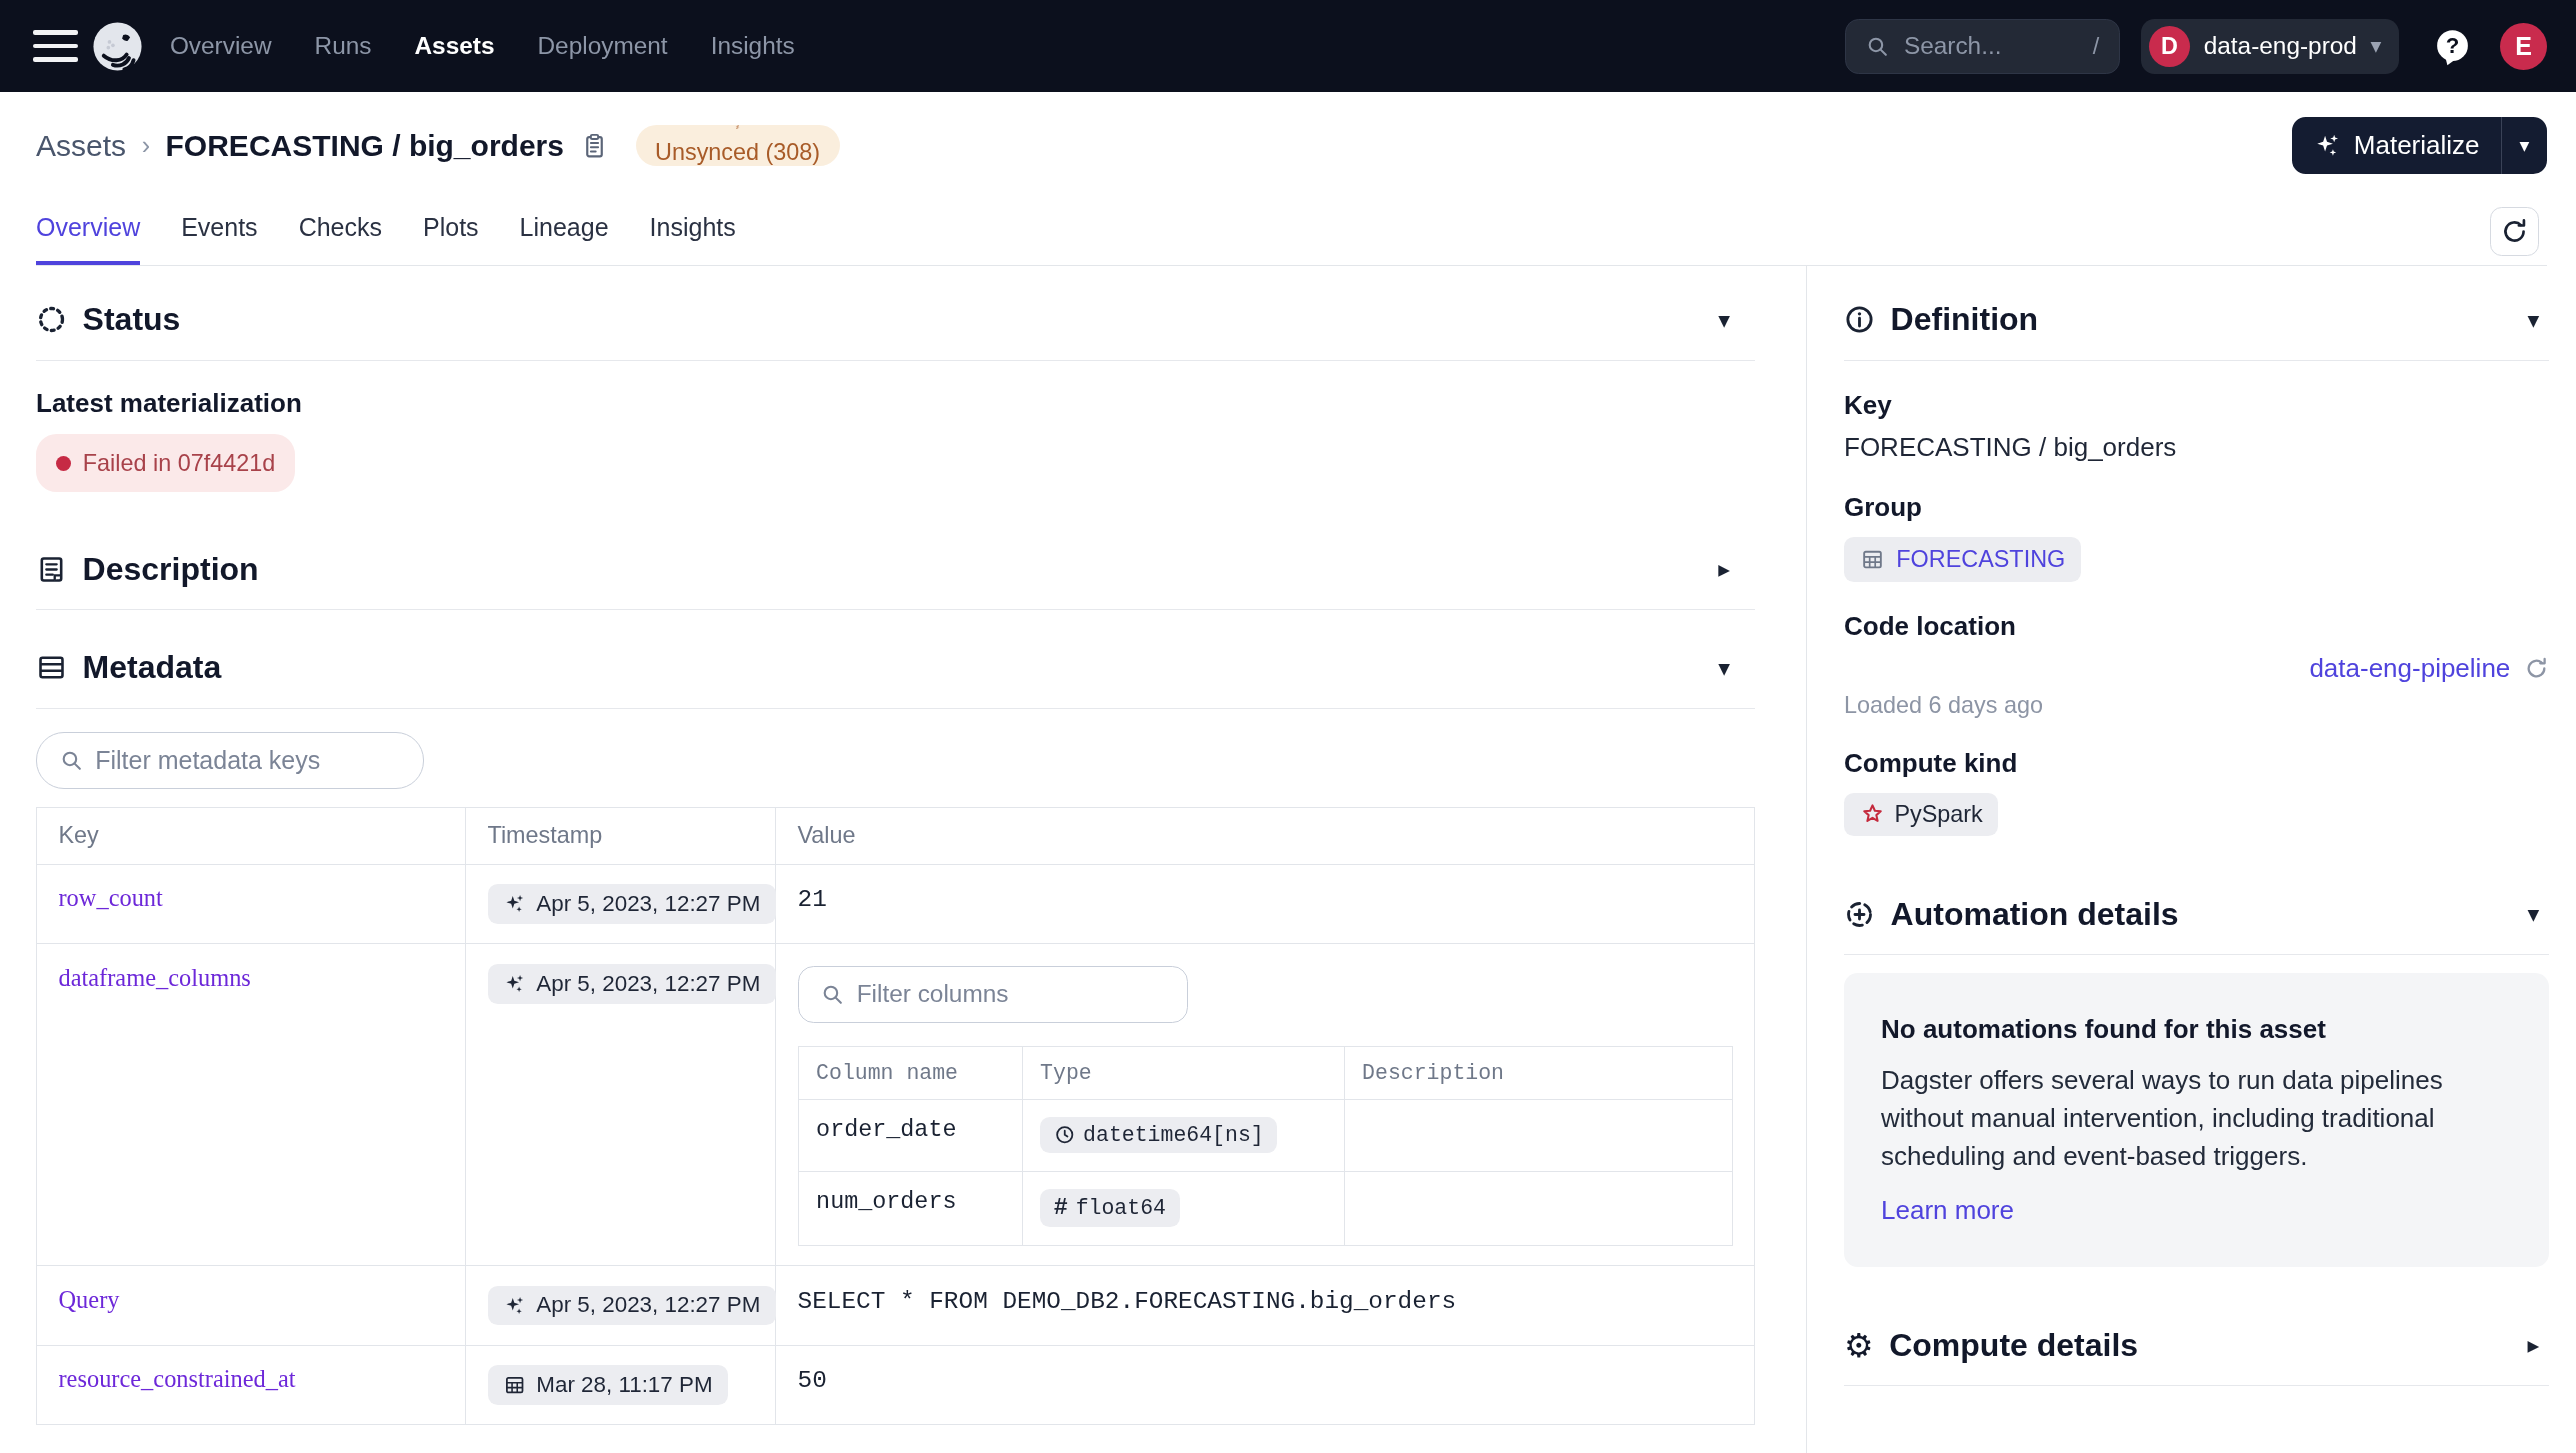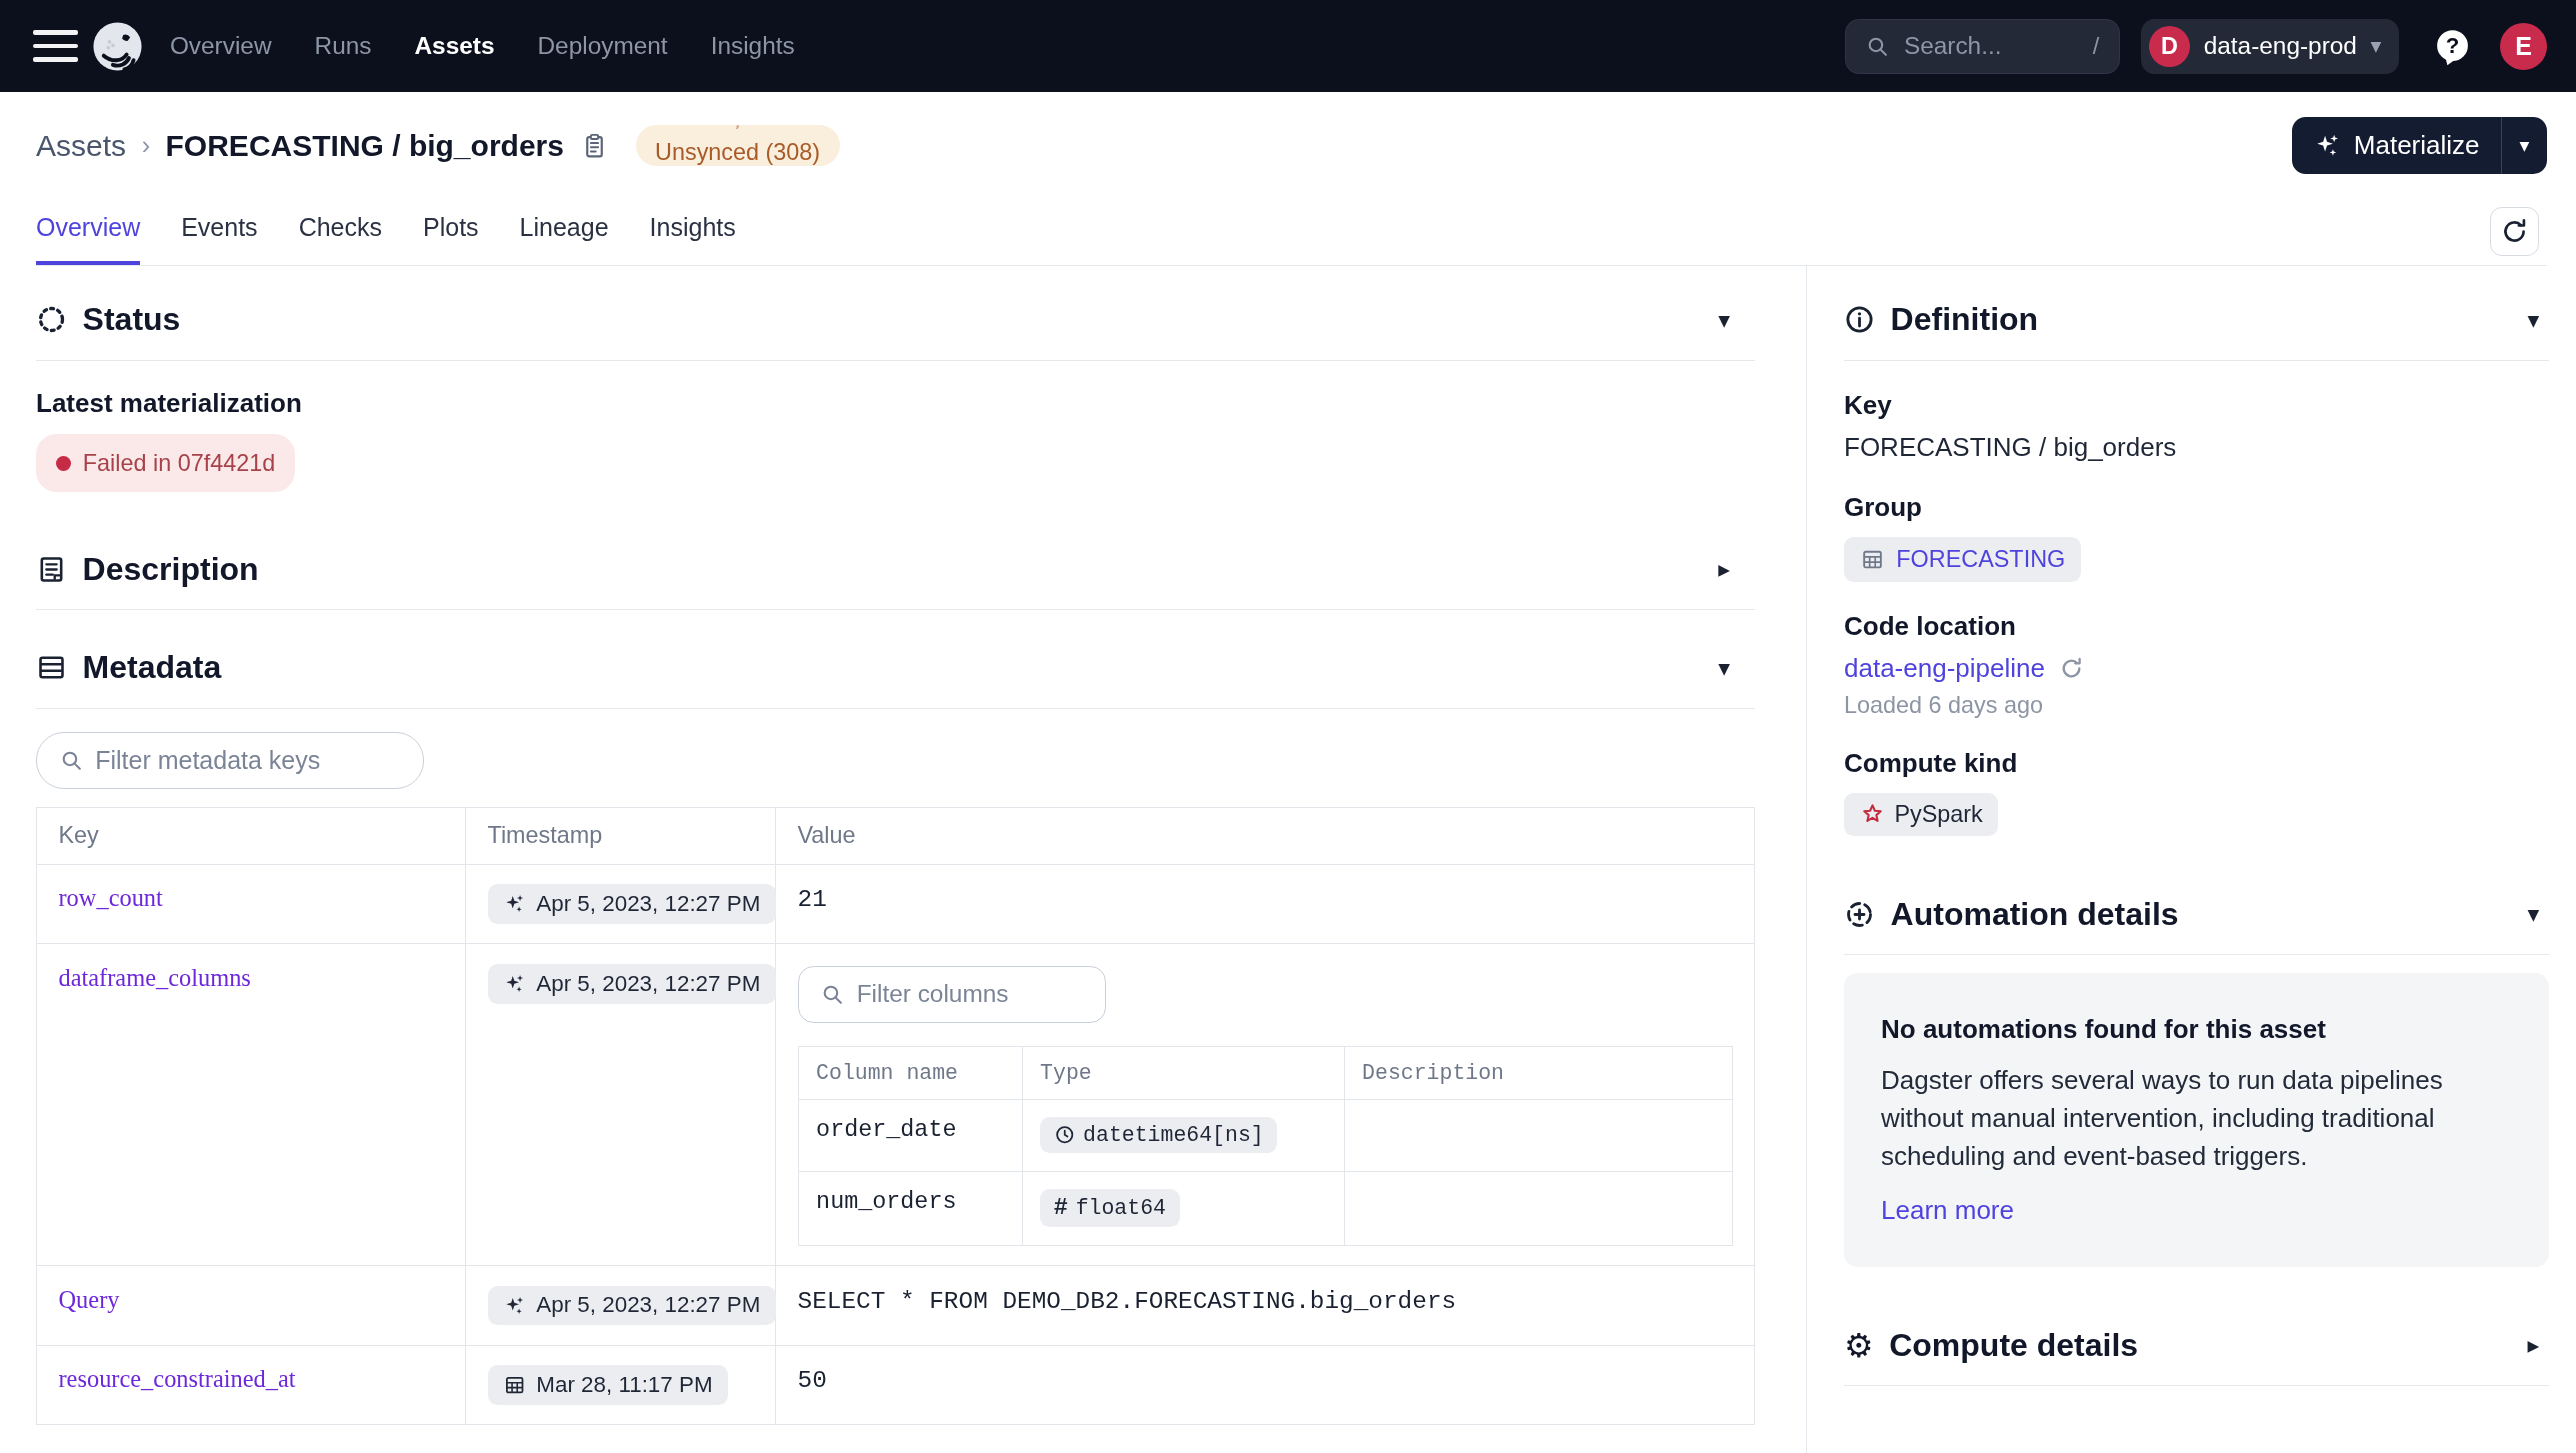--- a/index.html
+++ b/index.html
@@ -76,36 +76,36 @@
   table.meta { width:100%; border-collapse:collapse; margin-top:17.6px; table-layout:fixed; }
   table.meta th { font-weight:normal; font-size:23.4px; color:#6f7889; text-align:left;
     border:1px solid #e2e5ea; padding:14.6px 21.5px; }
   table.meta td { border:1px solid #e2e5ea; padding:19.5px 21.5px; vertical-align:top; font-size:24.4px; }
   .mono { font-family:"Liberation Mono", monospace; }
   td.keycell { font-family:Liberation Serif, serif; color:#6d28d9; }
   .ts-badge { display:inline-flex; align-items:center; gap:9.8px; background:#ecedf1; border-radius:9.8px;
     padding:6.8px 15.6px; font-size:22.4px; color:#1f2636; white-space:nowrap; }
   .valtext { font-family:"Liberation Mono", monospace; font-size:24.4px; color:#1a2232; }
 
-  .nested-filter { margin-top:2px; width:308px; height:57px; border:1px solid #c9cfda; border-radius:15.6px;
+  .nested-filter { margin-top:2px; width:390px; height:57px; border:1px solid #c9cfda; border-radius:15.6px;
     display:flex; align-items:center; gap:11.7px; padding:0 21.5px; color:#7b8496; background:#fff; }
   table.nested { width:935px; border-collapse:collapse; margin-top:23.4px; table-layout:fixed; }
   table.nested th { font-weight:normal; font-family:"Liberation Mono", monospace; font-size:21.5px; color:#6f7889;
     text-align:left; border:1px solid #e2e5ea; padding:13.7px 17.6px; }
   table.nested td { border:1px solid #e2e5ea; padding:17.6px 17.6px; font-size:23.4px; }
   .type-badge { display:inline-flex; align-items:center; gap:7.8px; background:#ecedf1; border-radius:9.8px;
     padding:5.9px 13.7px; font-family:"Liberation Mono", monospace; font-size:21.5px; color:#1f2636; }
   .link { color:#4f43dd; cursor:pointer; }
 
   
   .side-label { font-size:26px; font-weight:bold; color:#12182a; margin-top:29px; }
   .side-value { font-size:26px; color:#1f2636; margin-top:11.7px; }
   .group-badge { margin-top:13.7px; display:inline-flex; align-items:center; gap:11.7px; background:#ecedf1;
     border-radius:9.8px; padding:8.8px 15.6px; font-size:23.4px; cursor:pointer; }
-  .code-loc-row { margin-top:11.7px; display:flex; align-items:center; gap:13.7px; font-size:26px; }
+  .code-loc-row { margin-top:11.7px; display:flex; align-items:center; gap:13.7px; font-size:26px;justify-content:flex-end; }
   .loaded-txt { margin-top:7.8px; font-size:23.4px; color:#8d95a5; }
   .kind-badge { margin-top:13.7px; display:inline-flex; align-items:center; gap:9.8px; background:#ecedf1;
     border-radius:9.8px; padding:7.8px 15.6px; font-size:23.4px; color:#1f2636; cursor:pointer; }
   .auto-card { margin-top:17.6px; background:#f4f5f7; border-radius:13.7px; padding:41px 37px; }
   .auto-title { font-size:26px; font-weight:bold; color:#12182a; }
   .auto-body { margin-top:17.6px; font-size:26px; line-height:1.45; color:#232b3a; max-width:644px; }
   .learn-more { display:inline-block; margin-top:19.5px; font-size:26px; }
   .gear-glyph { font-size:33px; line-height:1; color:#12182a; }
 </style>
 </head>

